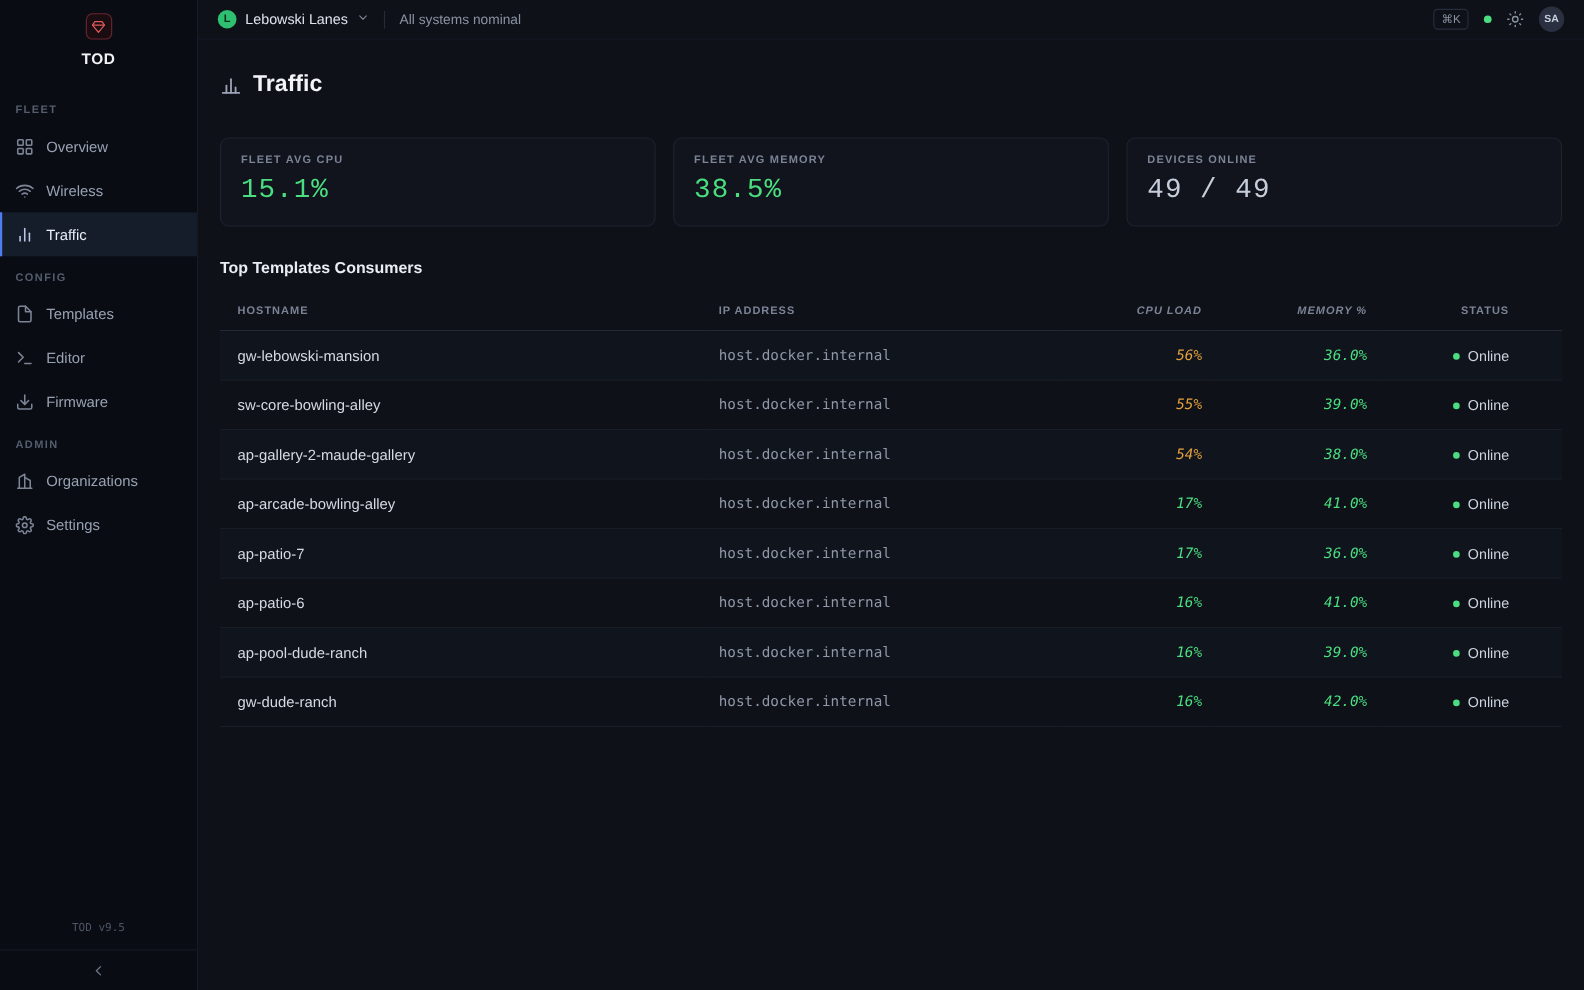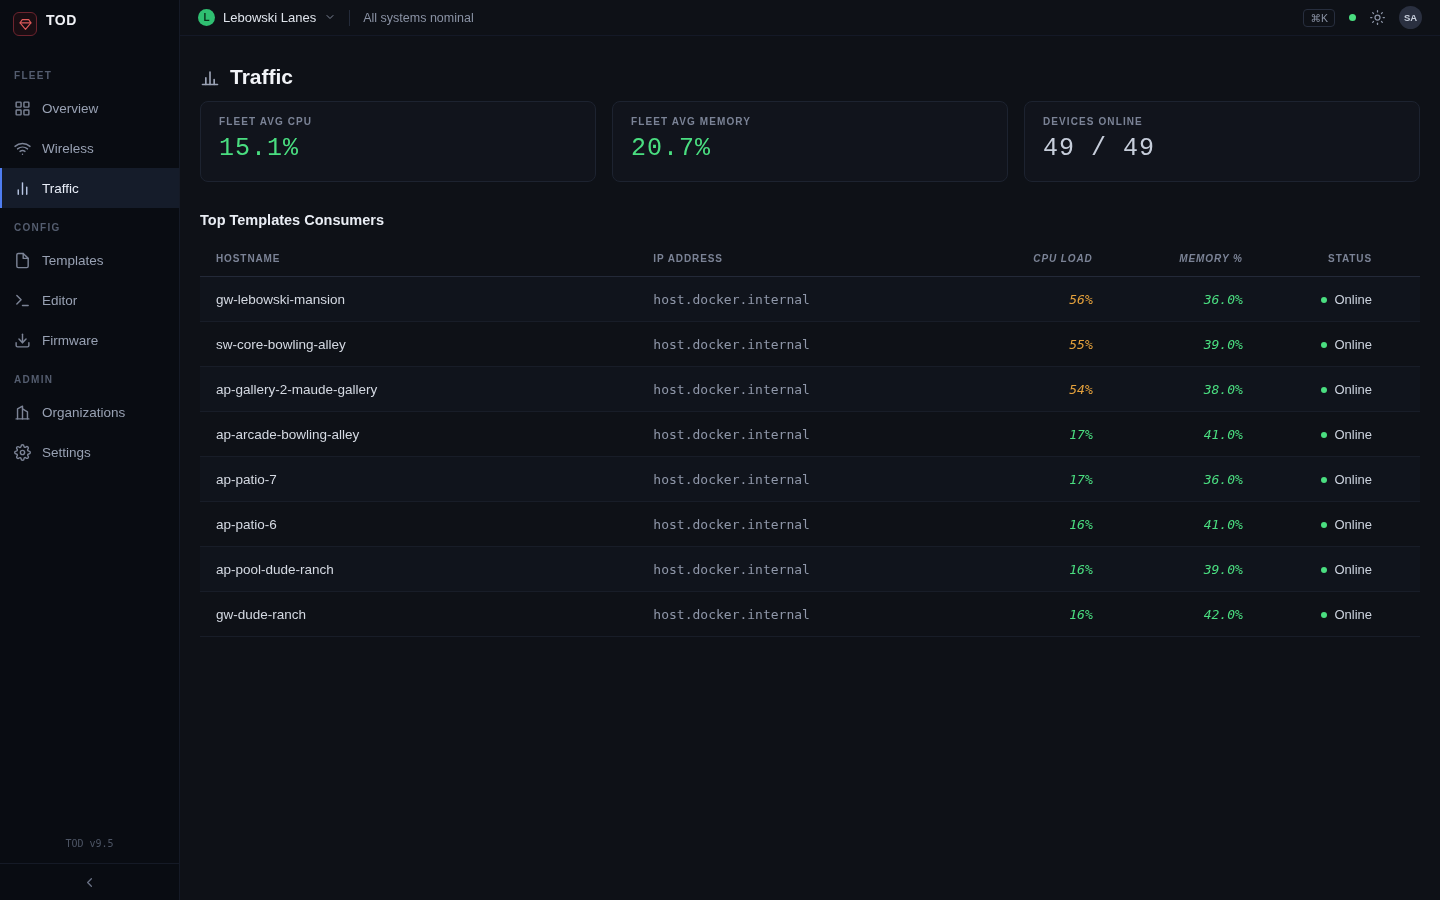--- a/index.html
+++ b/index.html
@@ -6,21 +6,21 @@
   html,body { width:1440px; height:900px; overflow:hidden; }
   body {
     display:flex;
     background:#0e1117;
     color:#e2e6ee;
     font-family:"Liberation Sans", sans-serif;
   }
 
   
   .sidebar { width:180px; flex:none; background:#090c12; border-right:1px solid #151a26; display:flex; flex-direction:column; }
-  .logo-row { display:flex; align-items:flex-start; gap:9px; padding:12px 13px 10px; }
+  .logo-row { display:flex; align-items:center; gap:9px; padding:12px 13px 10px;flex-direction:column; }
   .logo-mark { width:24px; height:24px; border-radius:6px; background:#190d12; border:1px solid #6d242e; display:flex; align-items:center; justify-content:center; flex:none; }
   .logo-text { font-weight:bold; font-size:14px; letter-spacing:.5px; color:#f0f2f6; }
   .nav { flex:1; padding-top:10px; }
   .nav-section-label { font-size:10px; letter-spacing:1.3px; color:#545d6f; font-weight:bold; padding:14px 14px 7px; }
   .nav-item { display:flex; align-items:center; gap:11px; height:40px; padding:0 12px; color:#98a1b3; font-size:13.5px; cursor:pointer; border-left:2px solid transparent; }
   .nav-item svg { width:17px; height:17px; flex:none; stroke:#7c8496; }
   .nav-item.active { background:#151c2a; color:#e9eef8; border-left-color:#4f7df0; }
   .nav-item.active svg { stroke:#b9c6e4; }
   .version { font-family:"DejaVu Sans Mono", monospace; font-size:10px; color:#4d5565; text-align:center; padding-bottom:14px; }
   .collapse-bar { height:37px; border-top:1px solid #151a26; display:flex; align-items:center; justify-content:center; cursor:pointer; }
@@ -40,21 +40,21 @@
   .health-dot { width:7px; height:7px; border-radius:50%; background:#4ade80; }
   .theme-toggle { display:flex; cursor:pointer; }
   .theme-toggle svg { stroke:#8a92a4; }
   .user-avatar { width:23px; height:23px; border-radius:50%; background:#2a3040; color:#c9d0dd; font-size:9.5px; font-weight:bold; display:flex; align-items:center; justify-content:center; cursor:pointer; }
 
   .content { padding:17px 20px 0; }
   .page-title-row { display:flex; align-items:center; gap:10px; margin:12px 0 0; }
   .page-title-row svg { stroke:#9aa2b4; }
   .page-title { font-size:21px; font-weight:bold; color:#f2f4f8; }
 
-  .cards { display:flex; gap:16px; margin-top:12px; }
+  .cards { display:flex; gap:16px; margin-top:36px; }
   .card { flex:1; background:#11141c; border:1px solid #1d2330; border-radius:8px; padding:14px 18px; height:81px; }
   .card-label { font-size:10px; letter-spacing:1.1px; color:#7b8396; font-weight:bold; margin-bottom:7px; }
   .card-value { font-family:Liberation Mono, monospace; font-size:25px; letter-spacing:1px; }
   .card-value.green { color:#4ade80; }
   .card-value.plain { color:#c7cedb; }
 
   .section-title { font-size:14.5px; font-weight:bold; color:#e9edf4; margin-top:30px; }
 
   table { width:100%; border-collapse:collapse; margin-top:13px; table-layout:fixed; }
   col.c-host { width:445px; } col.c-ip { width:315px; } col.c-cpu { width:140px; }
@@ -213,21 +213,21 @@
       <h1 class="page-title">Traffic</h1>
     </div>
 
     <div class="cards">
       <div class="card">
         <div class="card-label">FLEET AVG CPU</div>
         <div class="card-value green">15.1%</div>
       </div>
       <div class="card">
         <div class="card-label">FLEET AVG MEMORY</div>
-        <div class="card-value green">20.7%</div>
+        <div class="card-value green">38.5%</div>
       </div>
       <div class="card">
         <div class="card-label">DEVICES ONLINE</div>
         <div class="card-value plain">49 / 49</div>
       </div>
     </div>
 
     <h2 class="section-title">Top Templates Consumers</h2>
 
     <table>

